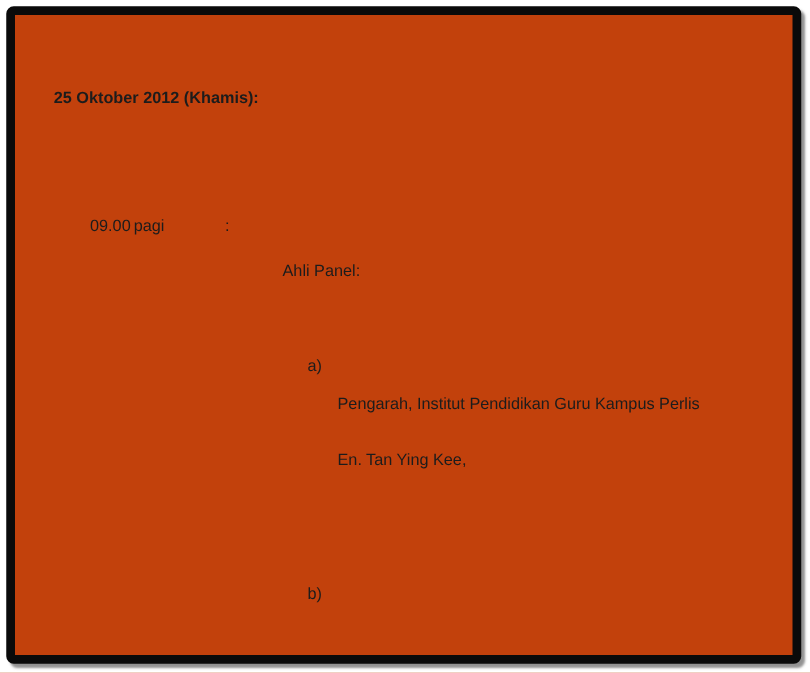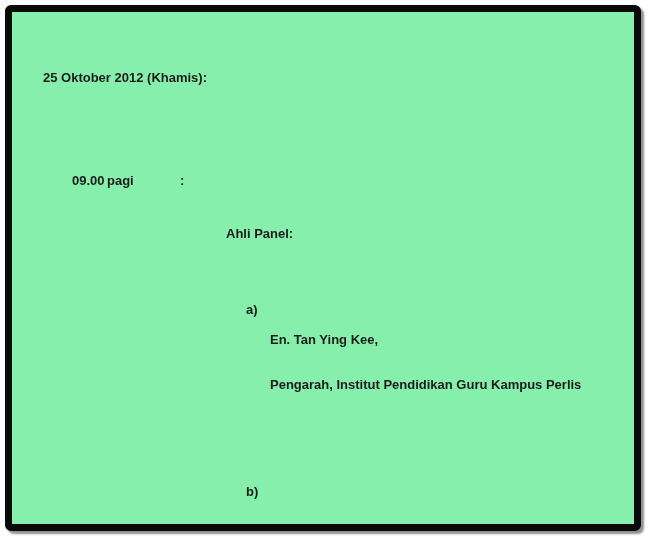--- a/index.html
+++ b/index.html
@@ -17,21 +17,21 @@
   }
   .frame {
     position: absolute;
     left: 5px;
     top: 5px;
     width: 636px;
     height: 526px;
     box-sizing: border-box;
     border: 7px solid #0a0a0a;
     border-radius: 6px;
-    background: #86efac;
+    background: #c2410c;
     box-shadow: 3px 3px 2px rgba(110,110,110,0.75);
   }
   .content {
     position: absolute;
     inset: 0;
     padding: 0 10px 0 31px;
     font-size: 13px;
     line-height: 15px;
     white-space: pre-wrap;
   }
@@ -39,22 +39,22 @@
     margin-top: 13px;
     font-weight: bold;
   }
   .row {
     display: grid;
     grid-template-columns: 35px 73px 46px 1fr;
     align-items: start;
     margin-left: 29px;
   }
   .row-0900 { margin-top: 28px; }
-  .cell { display: block; font-weight: bold; }
-  .panel-heading { margin-top: 23px; }
+  .cell { display: block; }
+  .panel-heading { margin-top: 6px; }
   .panel-item {
     display: grid;
     grid-template-columns: 24px 1fr;
     margin-left: 20px;
   }
   .panel-item.first { margin-top: 16px; }
   .panel-item.next  { margin-top: 17px; }
 </style>
 </head>
 <body>
@@ -68,22 +68,22 @@
     <div class="row row-0900">
       <span class="cell">09.00</span>
       <span class="cell">pagi</span>
       <span class="cell">:</span>
       <div class="cell">
         <div class="panel-heading">Ahli Panel:</div>
 
         <div class="panel-item first">
           <span>a)</span>
           <div>
+            <div>Pengarah, Institut Pendidikan Guru Kampus Perlis</div>
             <div>En. Tan Ying Kee,</div>
-            <div>Pengarah, Institut Pendidikan Guru Kampus Perlis</div>
           </div>
         </div>
 
         <div class="panel-item next">
           <span>b)</span>
           <div>
             
             
           </div>
         </div>

